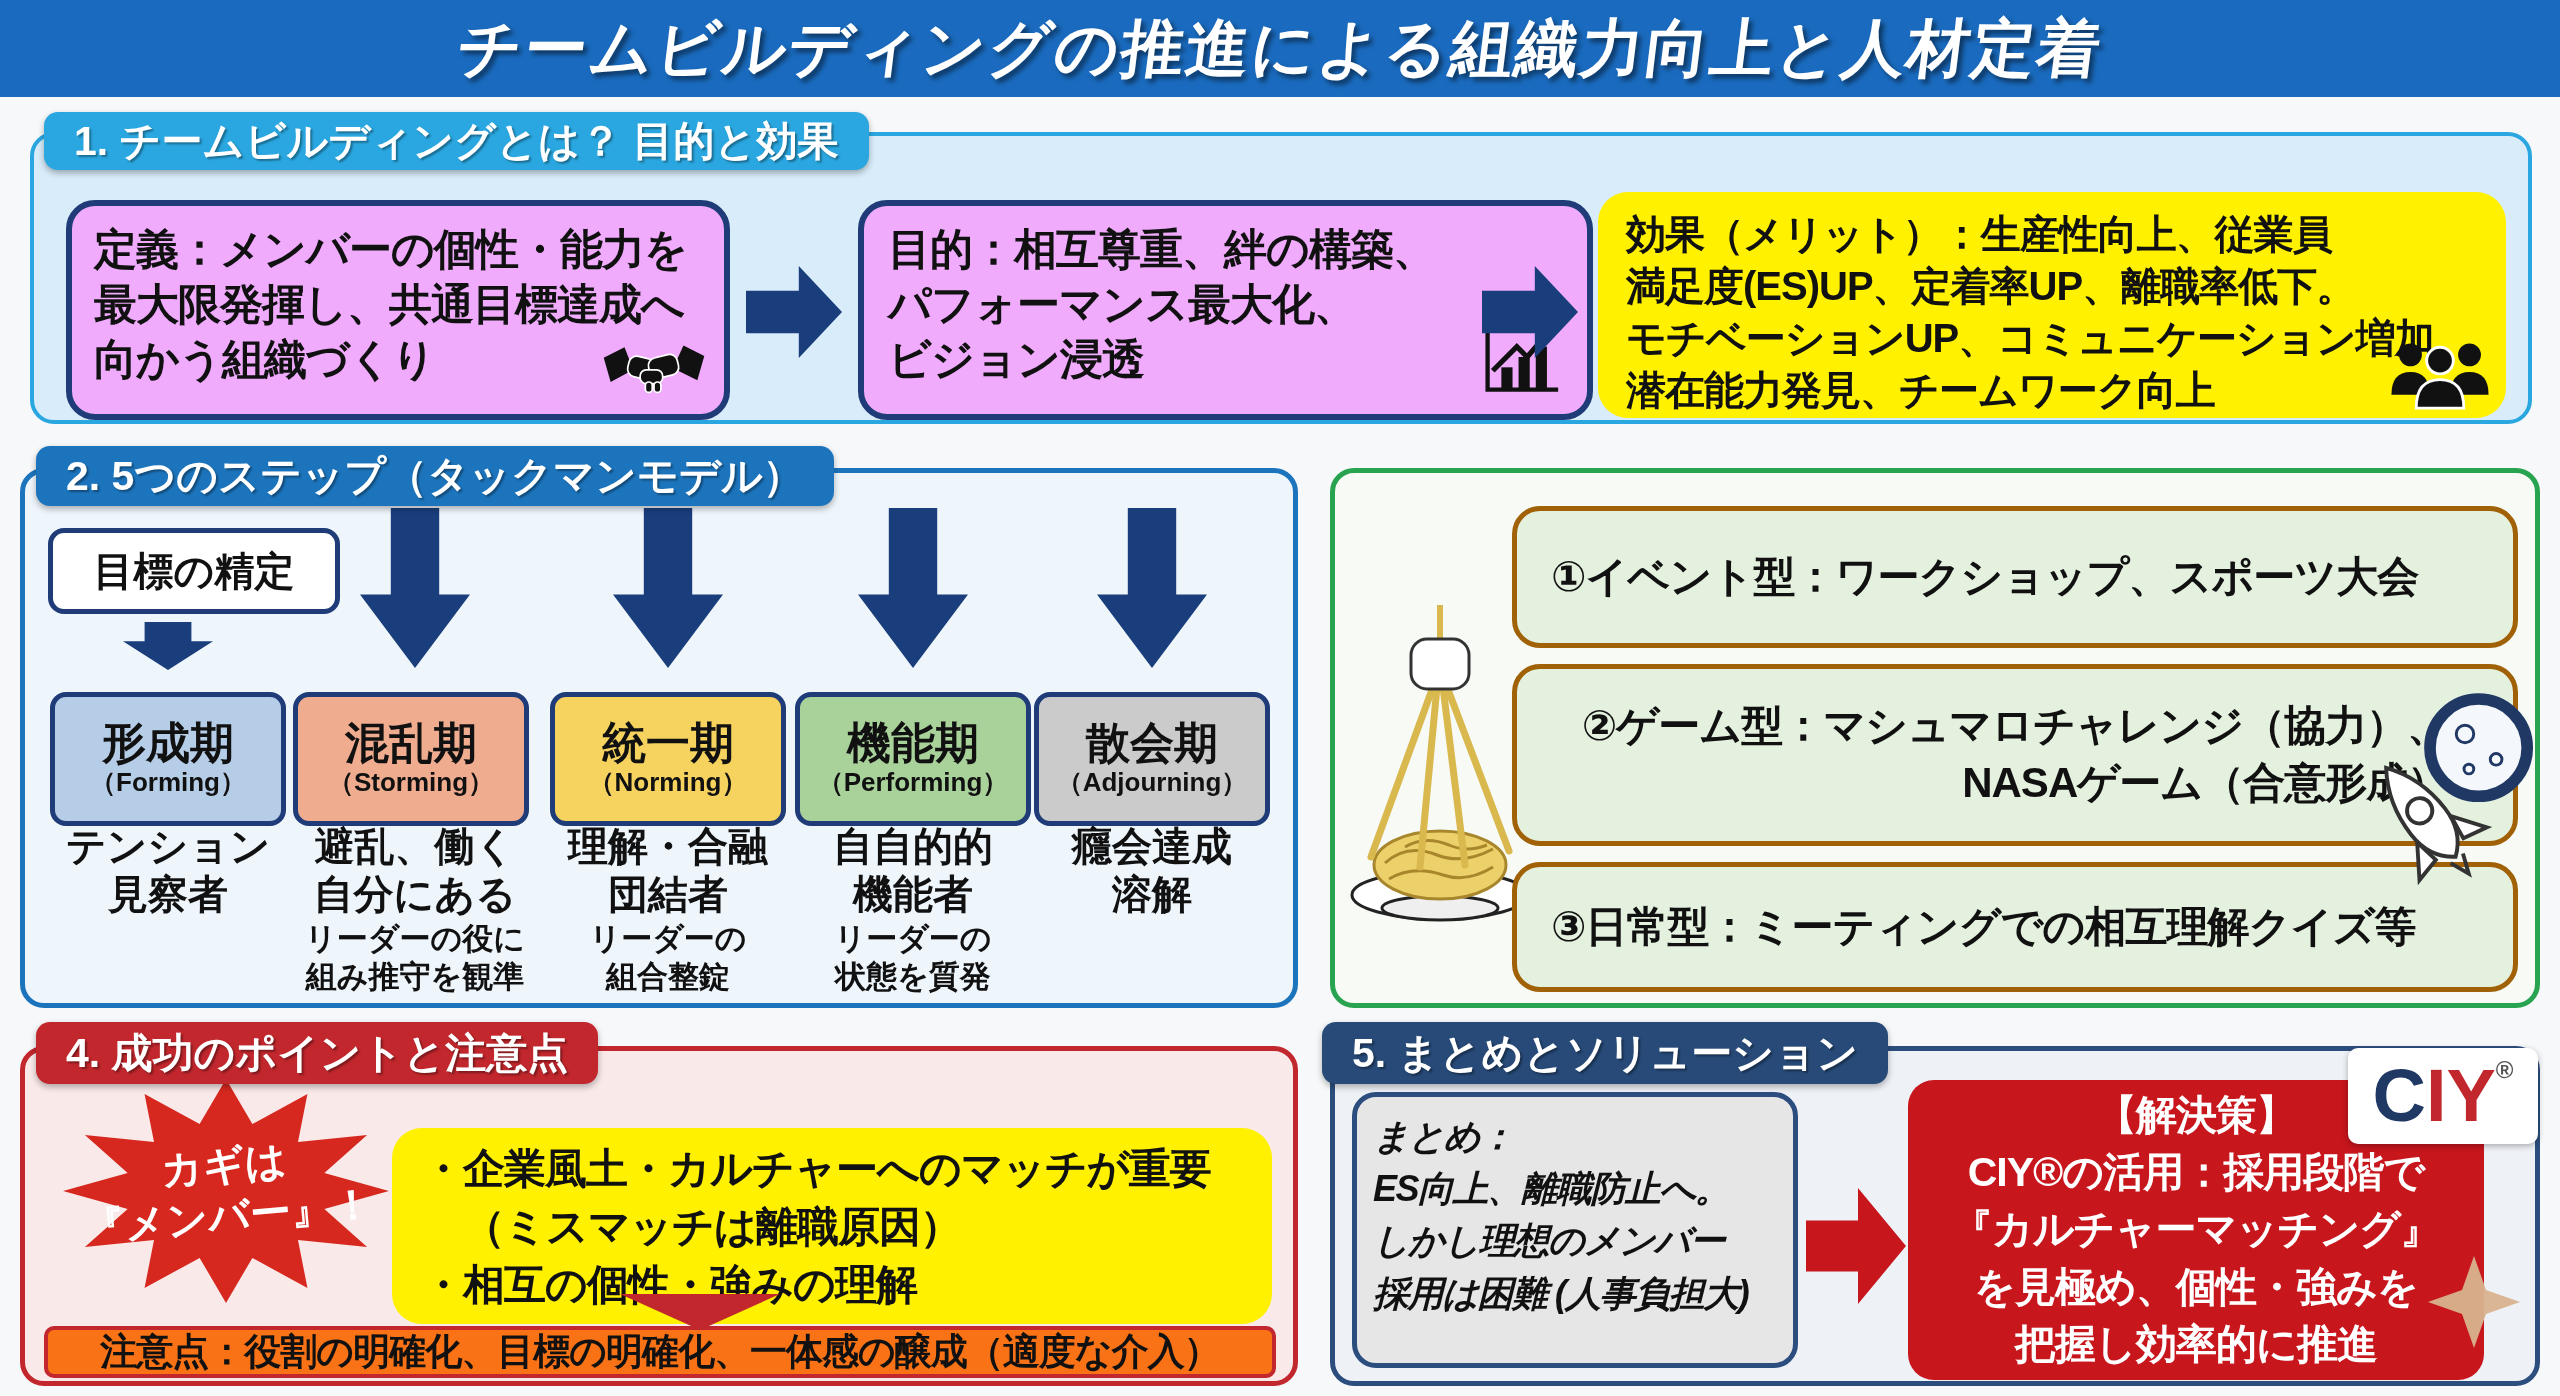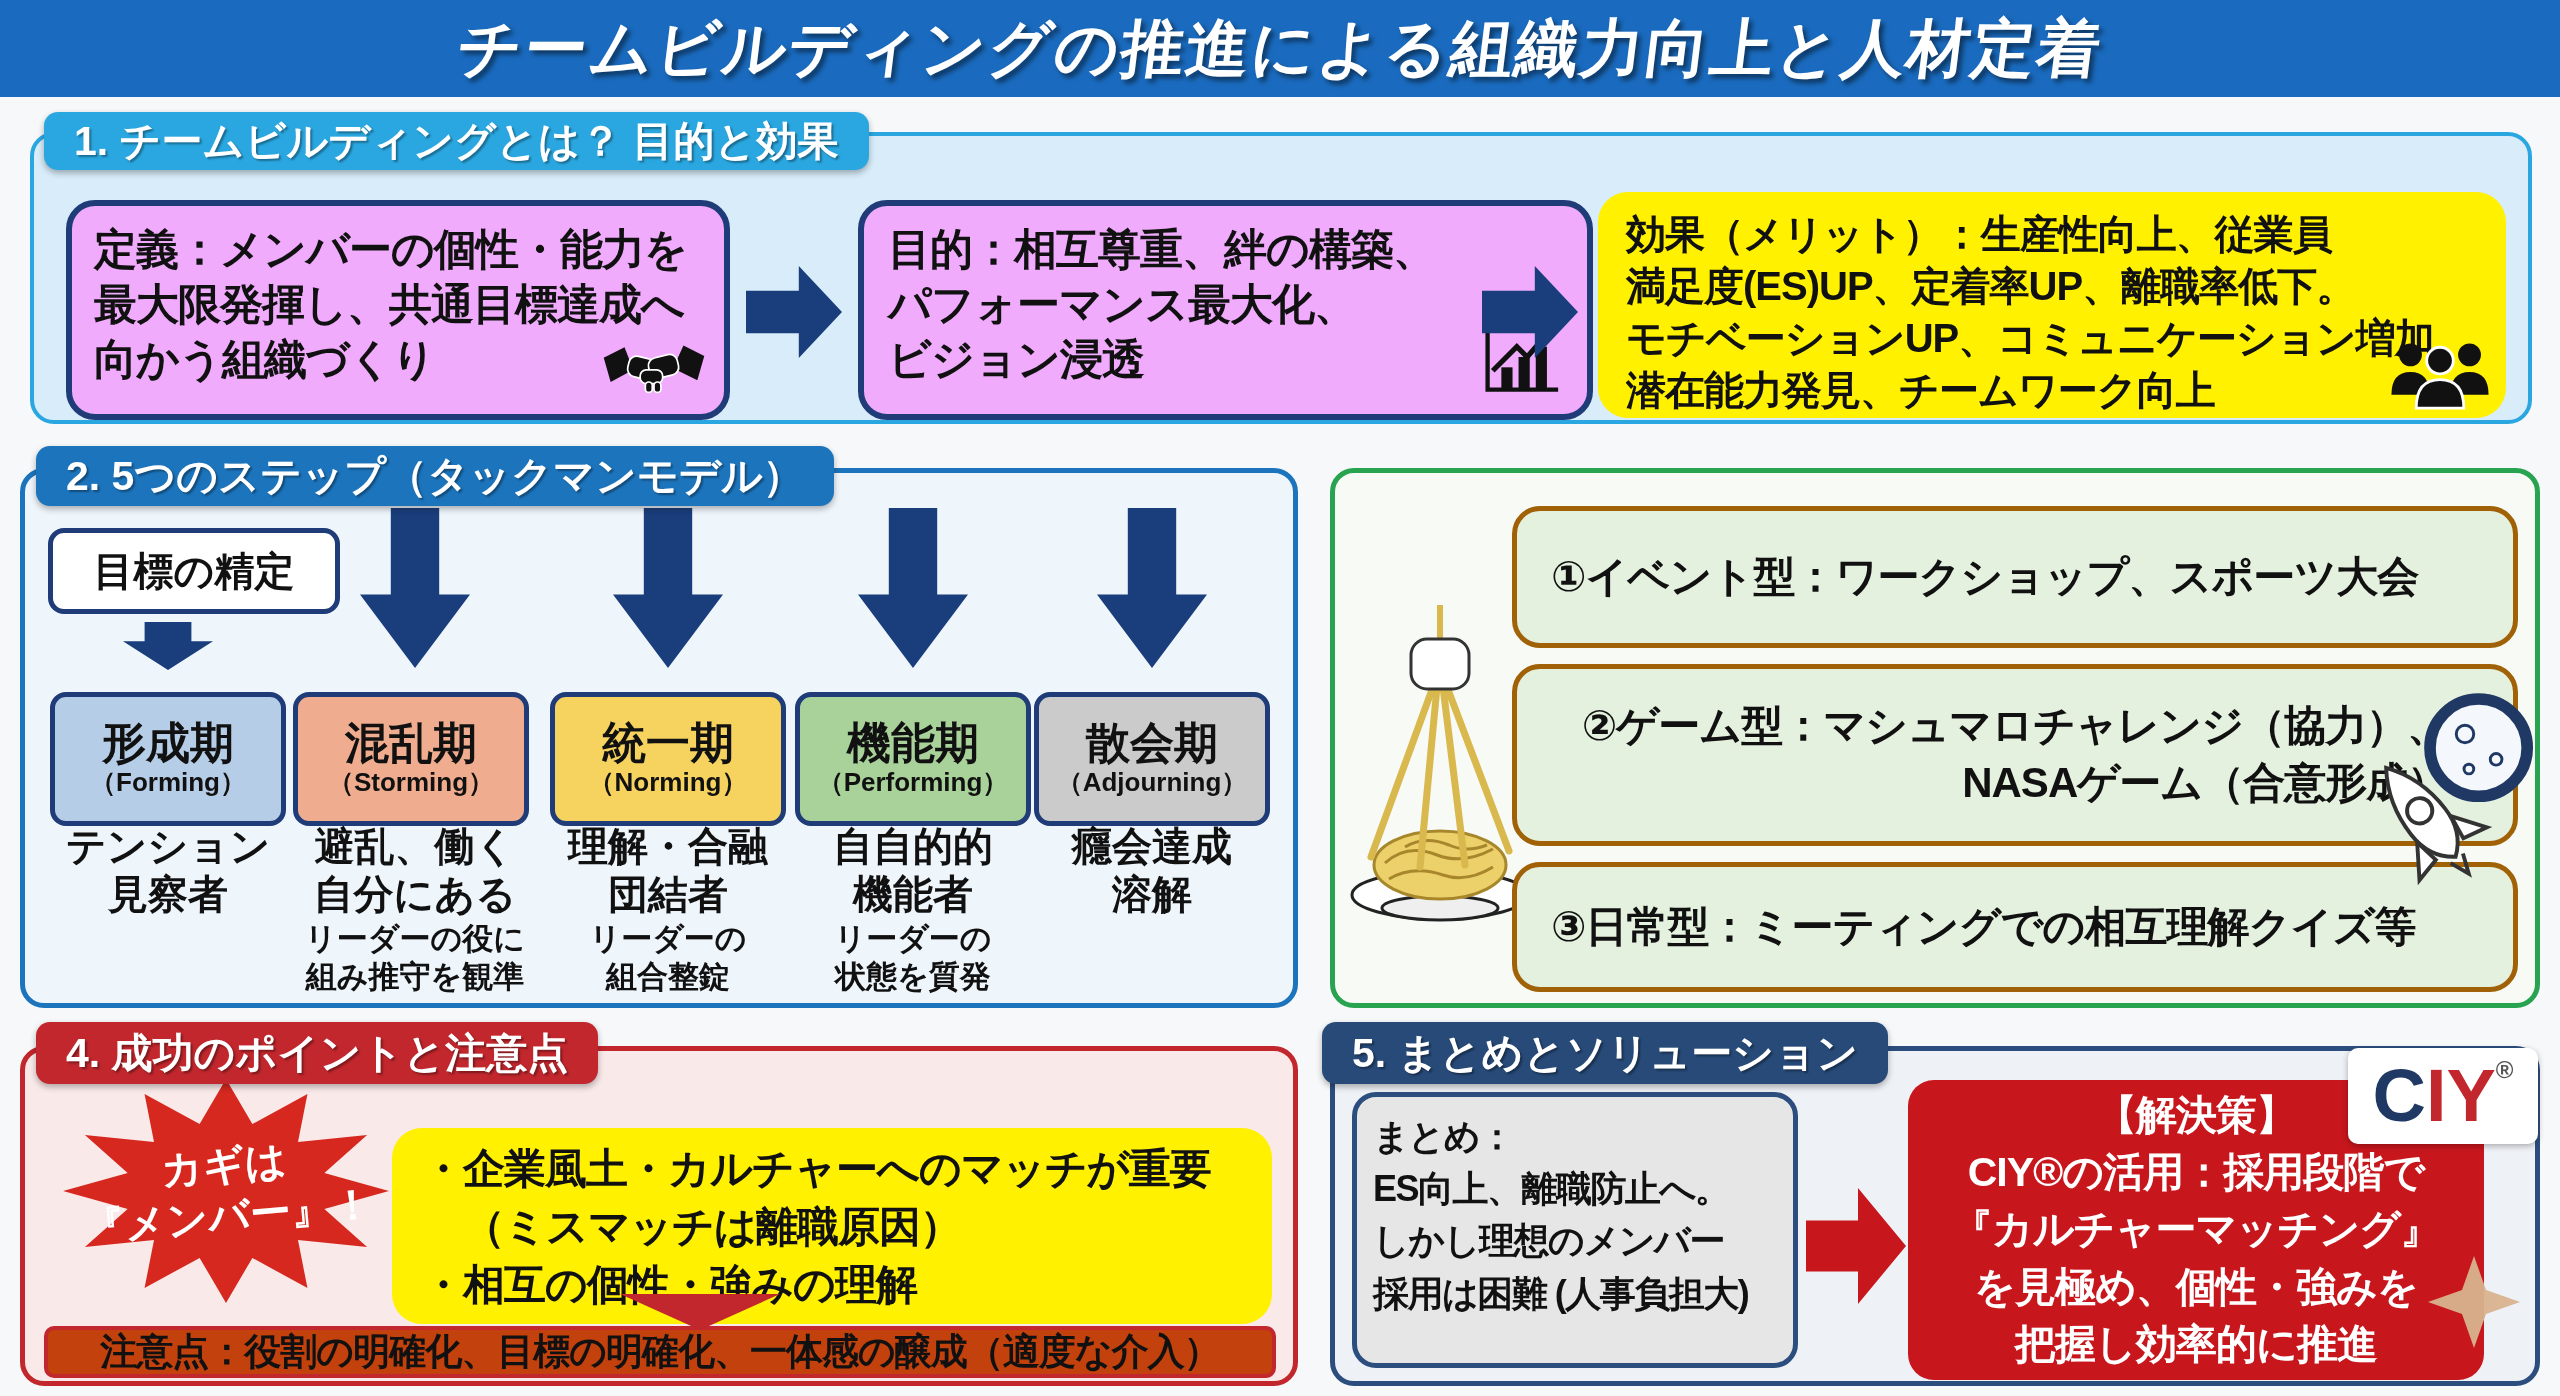--- a/index.html
+++ b/index.html
@@ -52,25 +52,25 @@
   .m3a{top:506px;height:142px;}
   .m3b{top:664px;height:182px;justify-content:center;text-align:right;line-height:1.35;}
   .m3c{top:862px;height:130px;}
   
   .p4{left:20px;top:1046px;width:1278px;height:340px;background:#f9e9e9;border:5px solid #c1272d;}
   .t4{left:36px;top:1022px;height:62px;background:#c1272d;font-size:41px;}
   .star-svg{position:absolute;left:58px;top:1072px;width:336px;height:238px;}
   .star-text{position:absolute;left:58px;top:1072px;width:336px;height:238px;display:flex;align-items:center;justify-content:center;text-align:center;color:#fff;font-size:41px;line-height:1.25;transform:rotate(-5deg);}
   .ybox{position:absolute;left:392px;top:1086px;width:880px;height:196px;background:#fff100;border-radius:30px;font-size:42px;line-height:1.38;padding:12px 30px;box-sizing:border-box;letter-spacing:-1px;margin-top:42px;}
   .tri{position:absolute;left:620px;top:1294px;width:160px;height:36px;background:#c1272d;clip-path:polygon(0 0,100% 0,50% 100%);}
-  .note{position:absolute;left:44px;top:1326px;width:1232px;height:52px;background:#c2410c;border:4px solid #c1272d;border-radius:10px;box-sizing:border-box;display:flex;align-items:center;justify-content:center;font-size:37px;letter-spacing:-1px;}
+  .note{position:absolute;left:44px;top:1326px;width:1232px;height:52px;background:#f97316;border:4px solid #c1272d;border-radius:10px;box-sizing:border-box;display:flex;align-items:center;justify-content:center;font-size:37px;letter-spacing:-1px;}
   
   .p5{left:1330px;top:1046px;width:1210px;height:340px;background:#eef1f6;border:5px solid #2c4e7e;}
   .t5{left:1322px;top:1022px;height:62px;background:#274a78;font-size:41px;}
-  .gbox{position:absolute;left:1352px;top:1092px;width:446px;height:276px;background:#e6e6e6;border:5px solid #2c4e7e;border-radius:24px;box-sizing:border-box;font-size:36px;line-height:1.45;padding:14px 16px;letter-spacing:-1.5px;}
+  .gbox{position:absolute;left:1352px;top:1092px;width:446px;height:276px;background:#e6e6e6;border:5px solid #2c4e7e;border-radius:24px;box-sizing:border-box;font-size:36px;line-height:1.45;padding:14px 16px;letter-spacing:-1.5px;font-style:italic;}
   .rarrow{position:absolute;left:1806px;top:1188px;width:100px;height:116px;background:#c8161d;clip-path:polygon(0 28%,52% 28%,52% 0,100% 50%,52% 100%,52% 72%,0 72%);}
   .rbox{position:absolute;left:1908px;top:1080px;width:576px;height:300px;background:#c8161d;border-radius:26px;box-sizing:border-box;color:#fff;display:flex;align-items:center;justify-content:center;text-align:center;font-size:41px;line-height:1.4;letter-spacing:-1px;}
   .logo-card{position:absolute;left:2348px;top:1048px;width:190px;height:96px;background:#fff;border-radius:10px;display:flex;align-items:center;justify-content:center;box-shadow:0 2px 6px rgba(0,0,0,.3);z-index:6;}
   .logo-card .L{font-size:74px;font-weight:800;line-height:1;}
   .logo-c{color:#1f3864;} .logo-i{color:#c1272d;} .logo-y{color:#c1272d;}
   .logo-reg{font-size:24px;color:#555;align-self:flex-start;margin-top:8px;}
   .sparkle{position:absolute;left:2428px;top:1256px;width:92px;height:92px;z-index:7;}
 </style>
 </head>
 <body>

